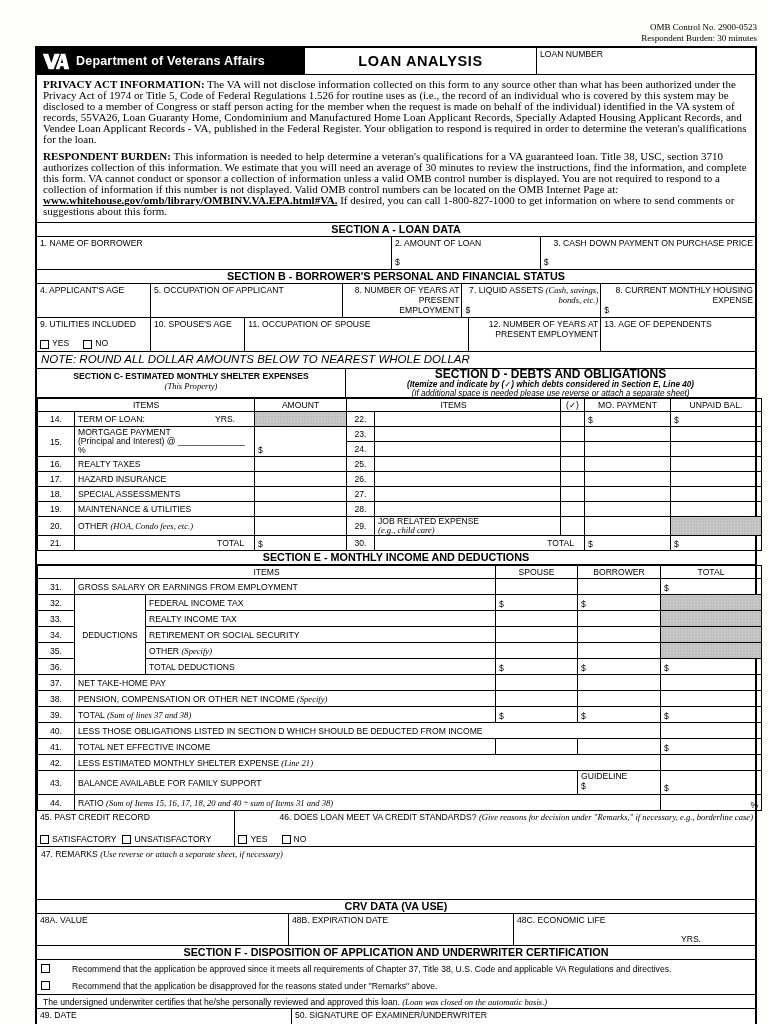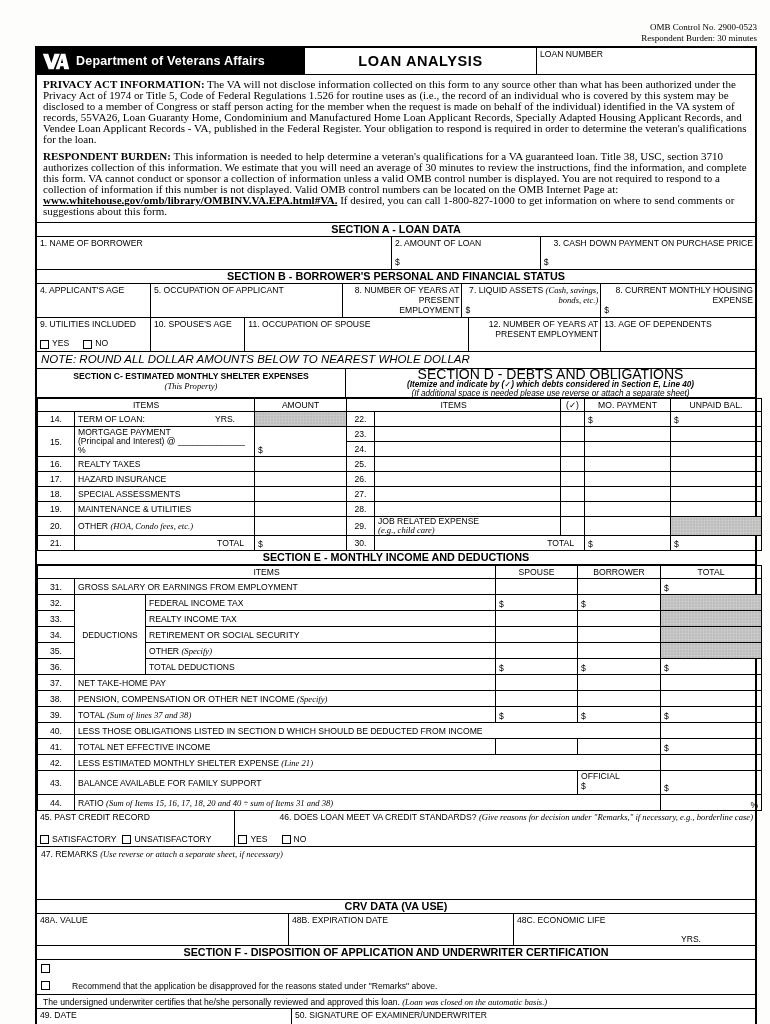--- a/index.html
+++ b/index.html
@@ -49,21 +49,21 @@
   .cbrow .gap { width:14px; }
 
   .note-row { border-bottom:1px solid #000; font-style:italic; font-size:11.5px;
               line-height:15px; height:17px; padding:0 4px; }
 
   
   .cd-titles { display:flex; border-bottom:1px solid #000; height:29px; text-align:center; }
   .cd-left { width:309px; border-right:1px solid #000; padding-top:2px; }
   .cd-left .t { font-weight:bold; font-size:8.6px; }
   .cd-right { flex:1; padding-top:1px; }
-  .cd-right .t { font-weight:normal; font-size:14px; line-height:9.5px; }
+  .cd-right .t { font-weight:bold; font-size:12px; line-height:9.5px; }
   .cd-right .s1 { font-weight:bold; font-style:italic; font-size:8.2px; line-height:9px; }
   .cd-right .s2 { font-style:italic; font-size:8.2px; line-height:9px; }
   .cd-left .sub { font-size:8.6px; line-height:10px; }
 
   table { border-collapse:collapse; table-layout:fixed; width:100%; }
   td,th { border:1px solid #000; font-size:8.6px; font-weight:normal; padding:0 3px;
           overflow:hidden; vertical-align:middle; }
   thead th { text-align:center; height:13px; padding:0; }
   .cd-table tbody tr { height:15px; }
   .num { text-align:center; padding:0;margin-top:36px; }
@@ -419,21 +419,21 @@
         </tr>
         <tr>
           <td class="num">42.</td>
           <td colspan="4"><span>LESS ESTIMATED MONTHLY SHELTER EXPENSE</span> <span class="it">(Line 21)</span></td>
           <td></td>
         </tr>
         <tr class="tall">
           <td class="num">43.</td>
           <td colspan="3">BALANCE AVAILABLE FOR FAMILY SUPPORT</td>
           <td class="guide">
-            <div>OFFICIAL</div>
+            <div>GUIDELINE</div>
             <div>$</div>
           </td>
           <td class="money"><span>$</span></td>
         </tr>
         <tr>
           <td class="num">44.</td>
           <td colspan="4"><span>RATIO</span> <span class="it">(Sum of Items 15, 16, 17, 18, 20 and 40 ÷ sum of Items 31 and 38)</span></td>
           <td class="pct"><span>%</span></td>
         </tr>
       </tbody>
@@ -477,20 +477,21 @@
       </div>
       <div class="fcell" style="width:243px">
         <span>48C. ECONOMIC LIFE</span>
         <span class="yrs48">YRS.</span>
       </div>
     </div>
 
     <div class="sec-hdr">SECTION F - DISPOSITION OF APPLICATION AND UNDERWRITER CERTIFICATION</div>
     <div class="fline">
       <span class="cb"></span>
+      <span>Recommend that the application be approved since it meets all requirements of Chapter 37, Title 38, U.S. Code and applicable VA Regulations and directives.</span>
     </div>
     <div class="fline">
       <span class="cb"></span>
       <span>Recommend that the application be disapproved for the reasons stated under "Remarks" above.</span>
     </div>
     <div class="cert-line">
       <span>The undersigned underwriter certifies that he/she personally reviewed and approved this loan.</span>
       <span class="it">(Loan was closed on the automatic basis.)</span>
     </div>
     <div class="frow row4950">

